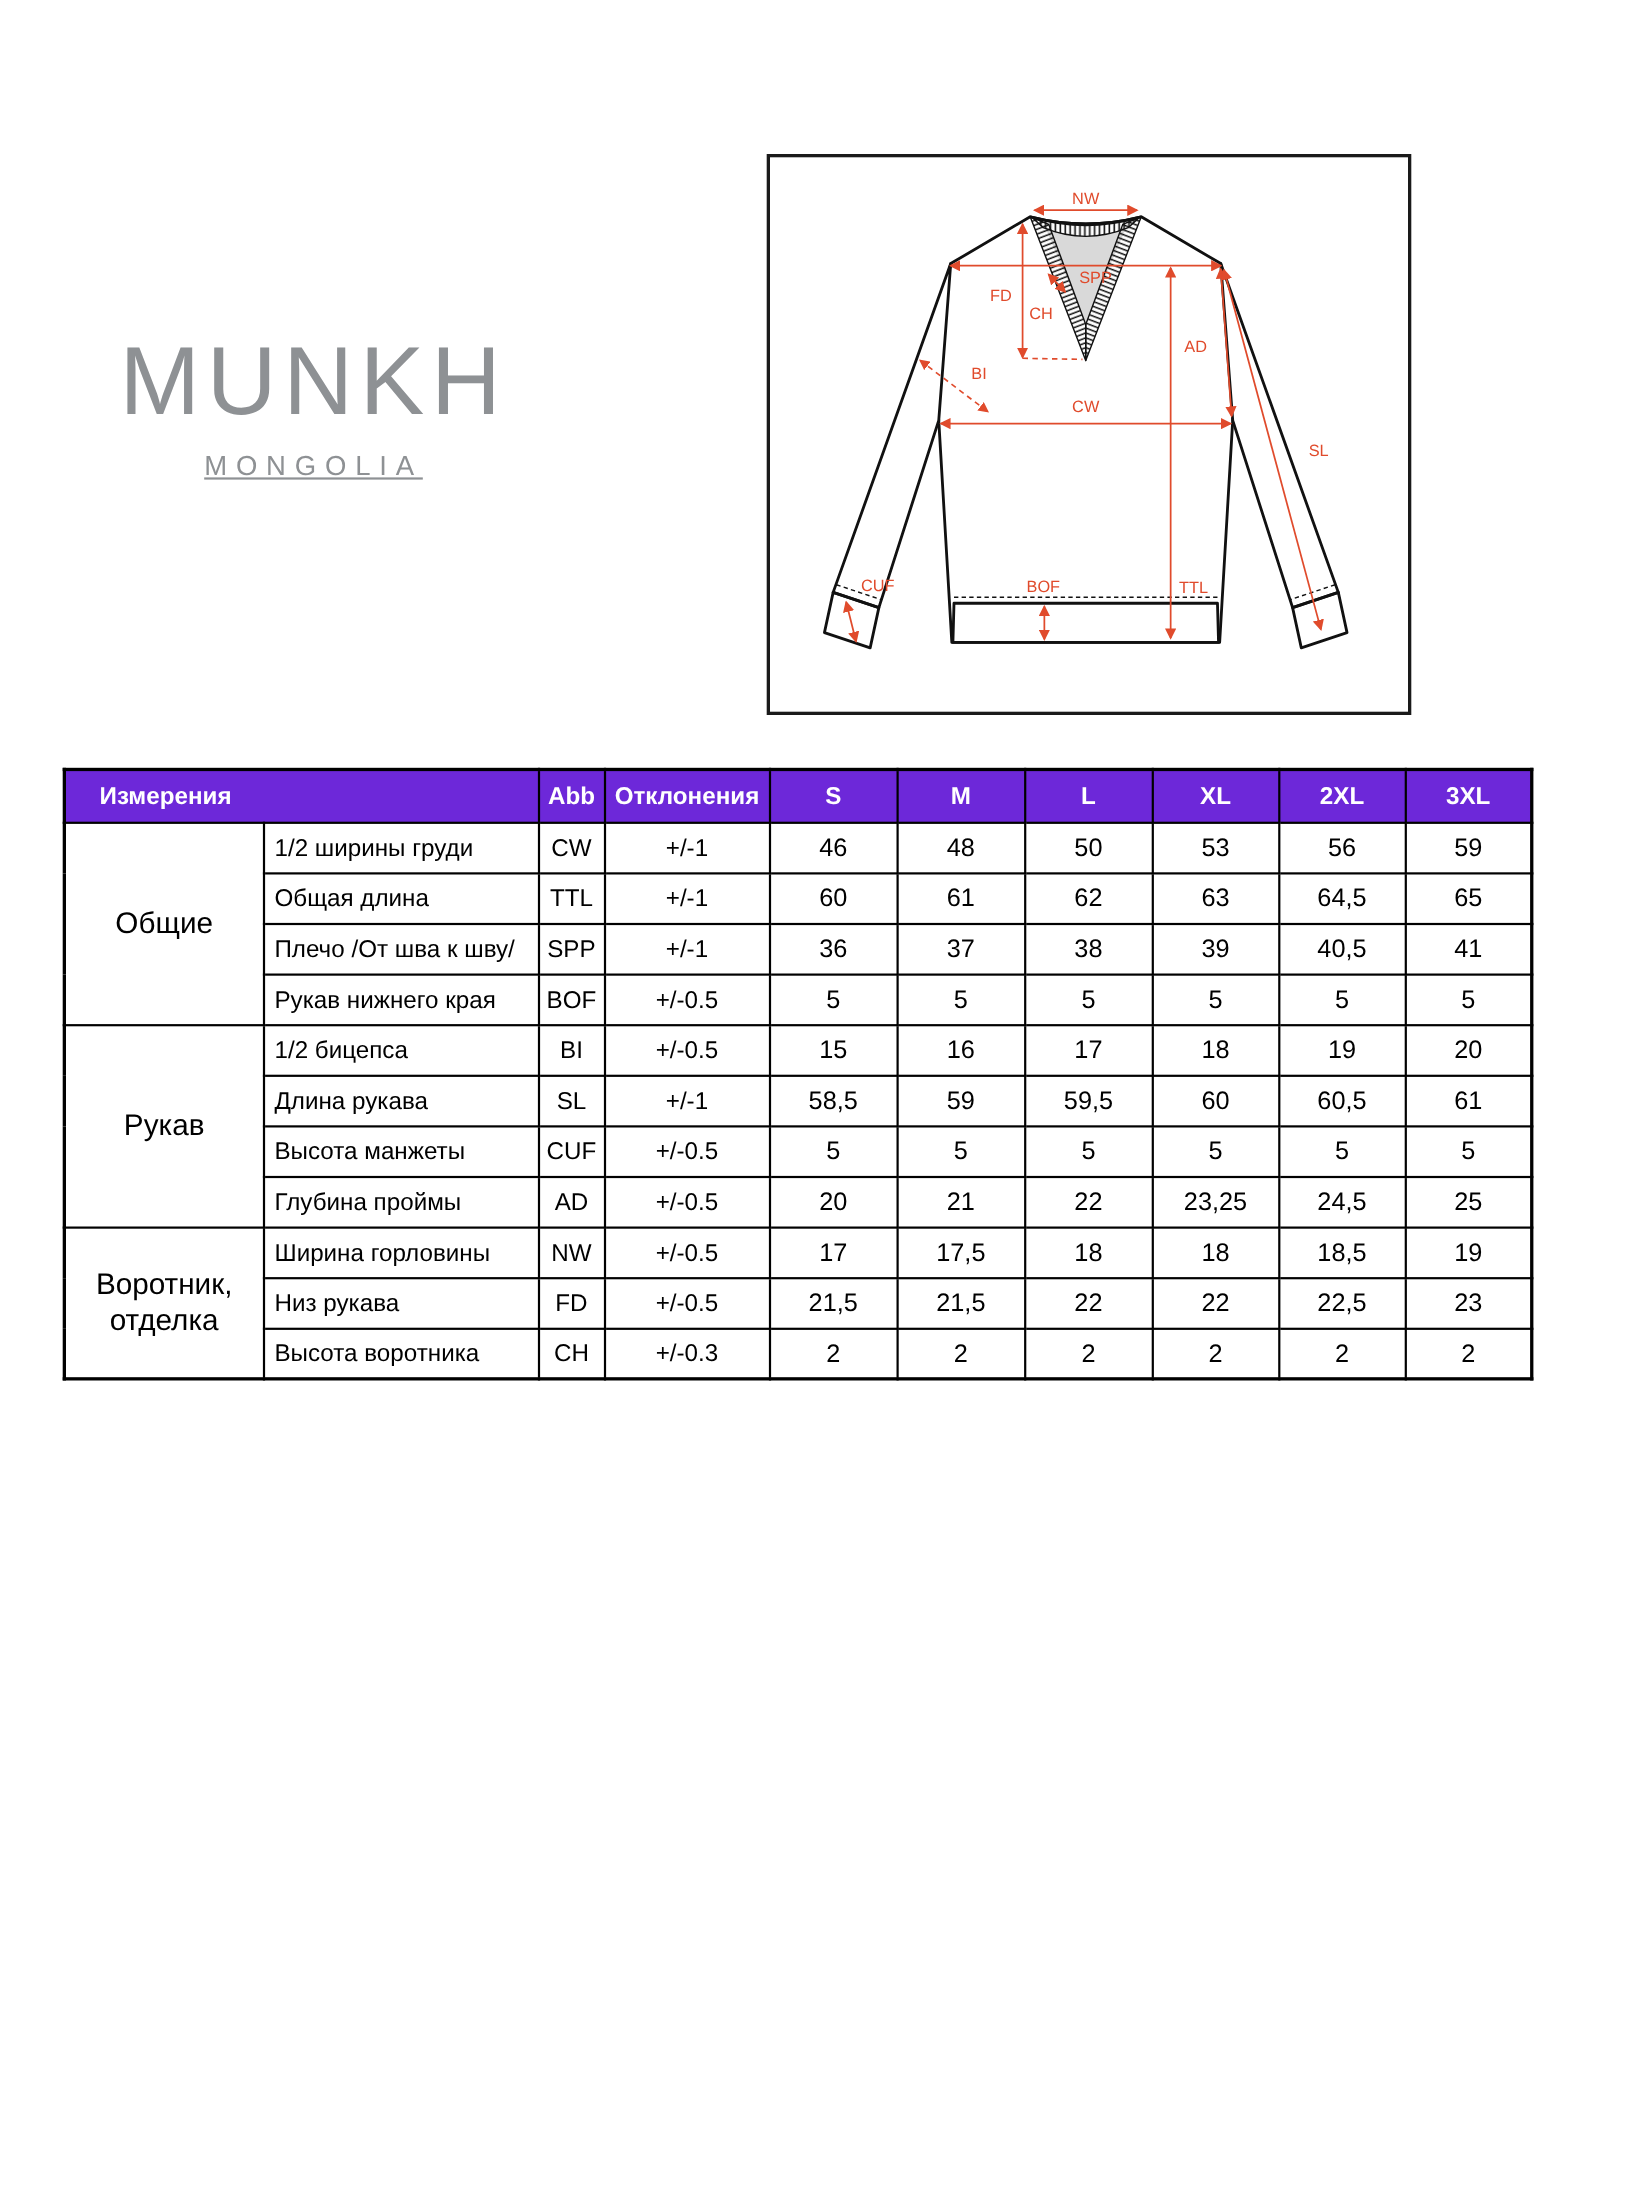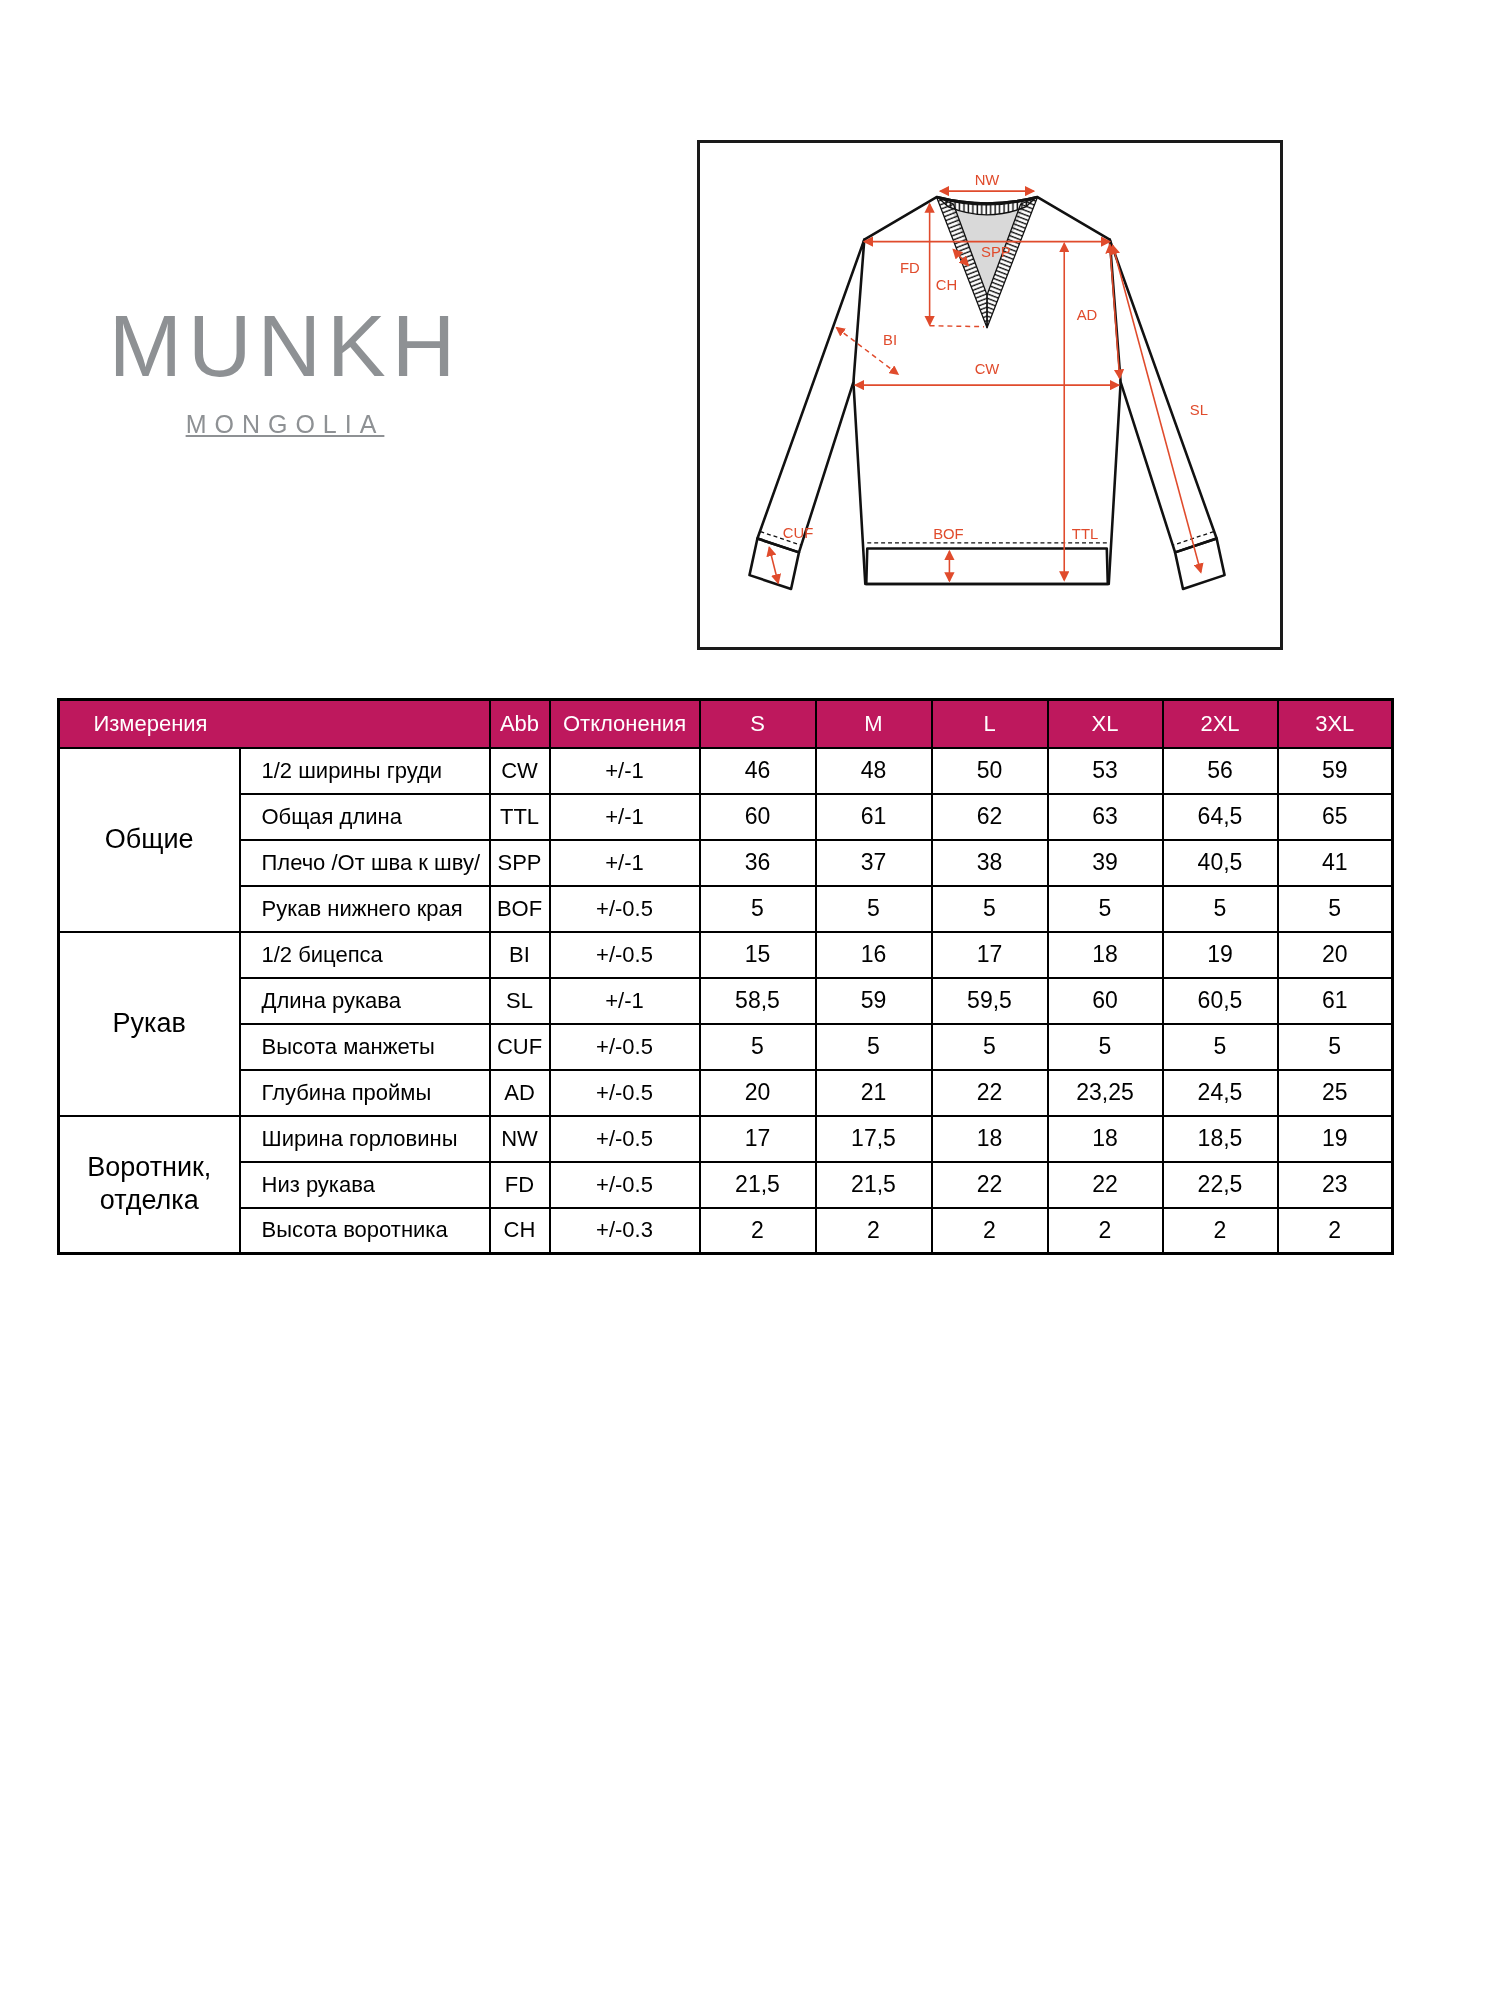--- a/index.html
+++ b/index.html
@@ -37,27 +37,27 @@
   .accent-text { fill:var(--accent); font-size:15px; font-family:"Liberation Sans",sans-serif; }
 
   
   .size-table {
     position:absolute; left:57px; top:698px; width:1334px;
     border-collapse:collapse; table-layout:fixed;
   }
   .size-table th, .size-table td { border:2px solid #000; }
   .size-table { border:3px solid #000; }
   .size-table thead th {
-    background:#be185d; color:#fff; font-weight:400; font-size:22px;
+    background:#6d28d9; color:#fff; font-weight:700; font-size:22px;
     height:48px; text-align:center; border-color:#000;
   }
   .th-measure { text-align:left !important; }
   .th-measure span { display:inline-block; width:181px; text-align:center; }
   .size-table td { height:46px; font-size:22px; text-align:center; background:#fff; }
-  .size-table td.name-cell { text-align:left; padding-left:21px; }
+  .size-table td.name-cell { text-align:left; padding-left:9px; }
   .size-table td.group-cell { font-size:27px; line-height:1.25; padding:0 14px; }
   .size-table td.value-cell { font-size:23px; }
 </style>
 </head>
 <body>
 
 <div class="logo">
   <div class="logo-main">MUNKH</div>
   <div class="logo-sub">MONGOLIA</div>
 </div>

